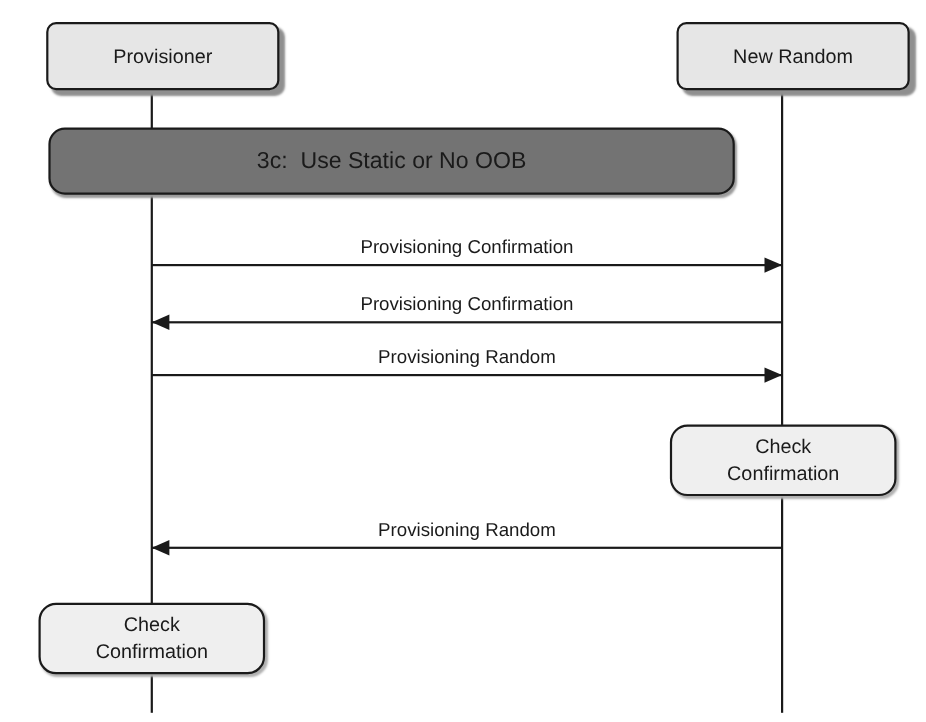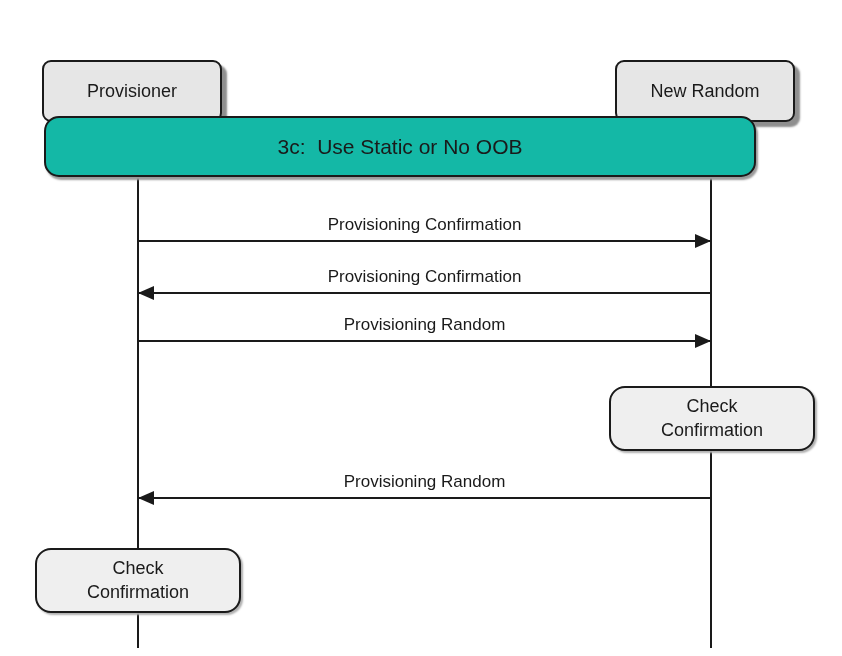--- a/index.html
+++ b/index.html
@@ -26,46 +26,45 @@
     background: #1a1a1a;
     z-index: 0;
   }
   .lifeline.left  { left: 137px; }
   .lifeline.right { left: 710px; }
 
   
   .actor-box {
     position: absolute;
     top: 20px;
-    width: 180px;
+    width: 212px;
     height: 62px;
     box-sizing: border-box;
     background: #e6e6e6;
     border: 2px solid #1a1a1a;
     border-radius: 9px;
     box-shadow: 5px 5px 2px #8f8f8f;
     display: flex;
     align-items: center;
     justify-content: center;
     font-size: 18px;
     z-index: 2;
-    margin-top: 40px;
   }
   .actor-box.left  { left: 42px; }
   .actor-box.right { left: 615px; }
 
   
   .banner {
     position: absolute;
     left: 44px;
     top: 116px;
-    width: 712px;
+    width: 624px;
     height: 61px;
     box-sizing: border-box;
-    background: #14b8a6;
+    background: #737373;
     border: 2px solid #1a1a1a;
     border-radius: 15px;
     box-shadow: 2px 3px 2px #9a9a9a;
     display: flex;
     align-items: center;
     justify-content: center;
     font-size: 21px;
     white-space: pre;
     z-index: 2;
   }

